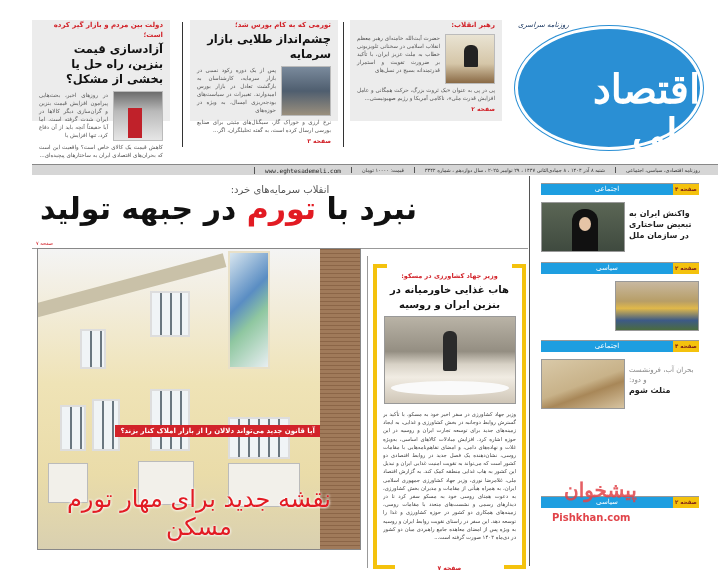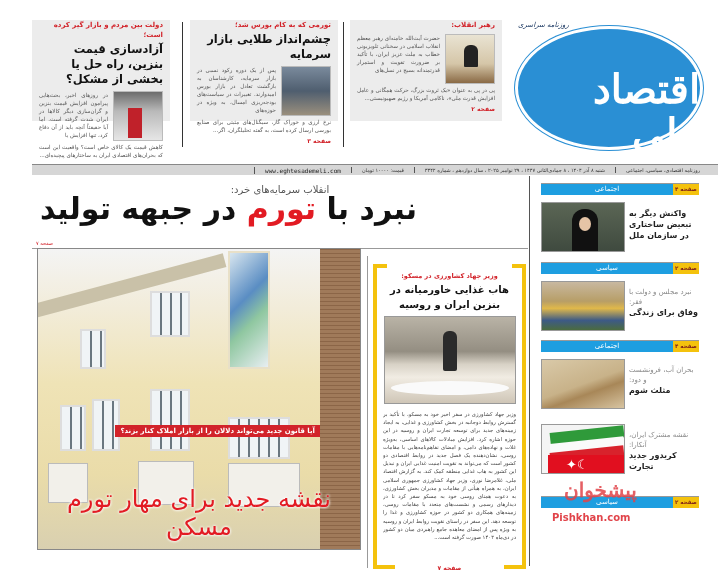--- a/index.html
+++ b/index.html
@@ -231,67 +231,51 @@
   </div>
 </div>
 
 <div class="side-item" style="top:183px;">
   <div class="side-bar">
     <div class="section">اجتماعی</div>
     <div class="pg">صفحه ۴</div>
   </div>
   <div class="side-body">
     <div class="caption">
-      <div class="head">واکنش دیگر به تبعیض ساختاری در سازمان ملل</div>
+      <div class="head">واکنش ایران به تبعیض ساختاری در سازمان ملل</div>
     </div>
     <div class="photo ph-woman"></div>
   </div>
 </div>
 
 <div class="side-item" style="top:262px;">
   <div class="side-bar">
     <div class="section">سیاسی</div>
     <div class="pg">صفحه ۲</div>
   </div>
   <div class="side-body">
-    <div class="caption">
-      <div class="pre">نبرد مجلس و دولت با فقر:</div>
-      <div class="head">وفاق برای زندگی</div>
-    </div>
     <div class="photo ph-parl"></div>
   </div>
 </div>
 
 <div class="side-item" style="top:340px;">
   <div class="side-bar">
     <div class="section">اجتماعی</div>
     <div class="pg">صفحه ۴</div>
   </div>
   <div class="side-body">
     <div class="caption">
       <div class="pre">بحران آب، فرونشست و دود:</div>
       <div class="head">مثلث شوم</div>
     </div>
     <div class="photo ph-desert"></div>
   </div>
 </div>
 
 <div class="side-item" style="top:417px;">
-  <div class="side-body">
-    <div class="caption">
-      <div class="pre">نقشه مشترک ایران، آنکارا:</div>
-      <div class="head">کریدور جدید تجارت</div>
-    </div>
-    <div class="photo ph-flags">
-      <div class="ir1"></div>
-      <div class="ir2"></div>
-      <div class="ir3"></div>
-      <div class="tr"></div>
-    </div>
-  </div>
 </div>
 
 <div class="side-item" style="top:496px;">
   <div class="side-bar">
     <div class="section">سیاسی</div>
     <div class="pg">صفحه ۲</div>
   </div>
 </div>
 
 <div class="watermark-script">پیشخوان</div>

